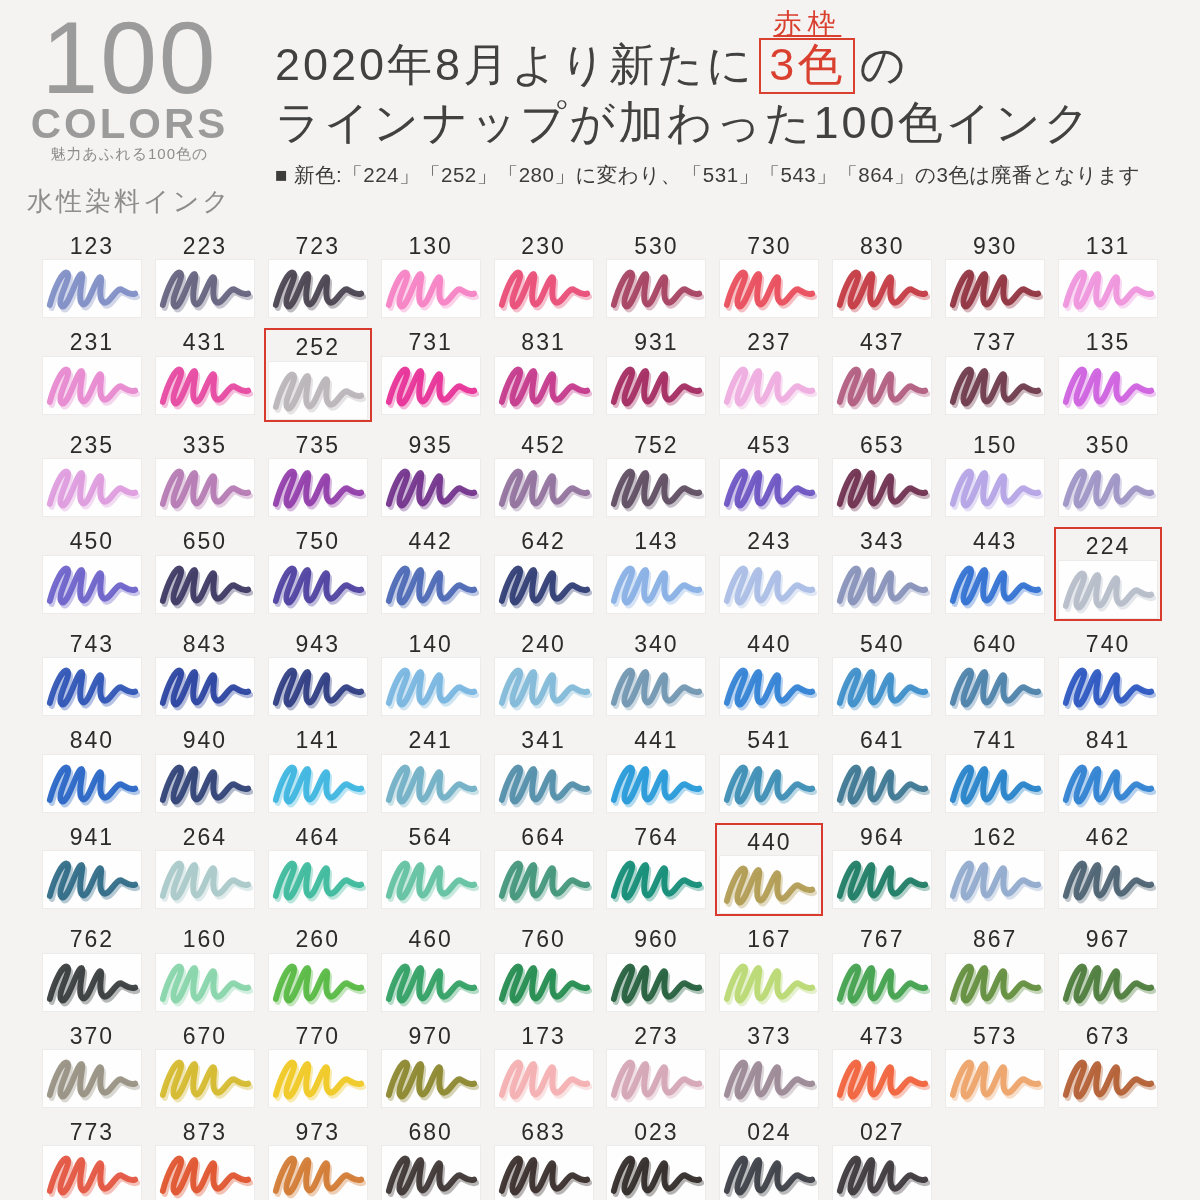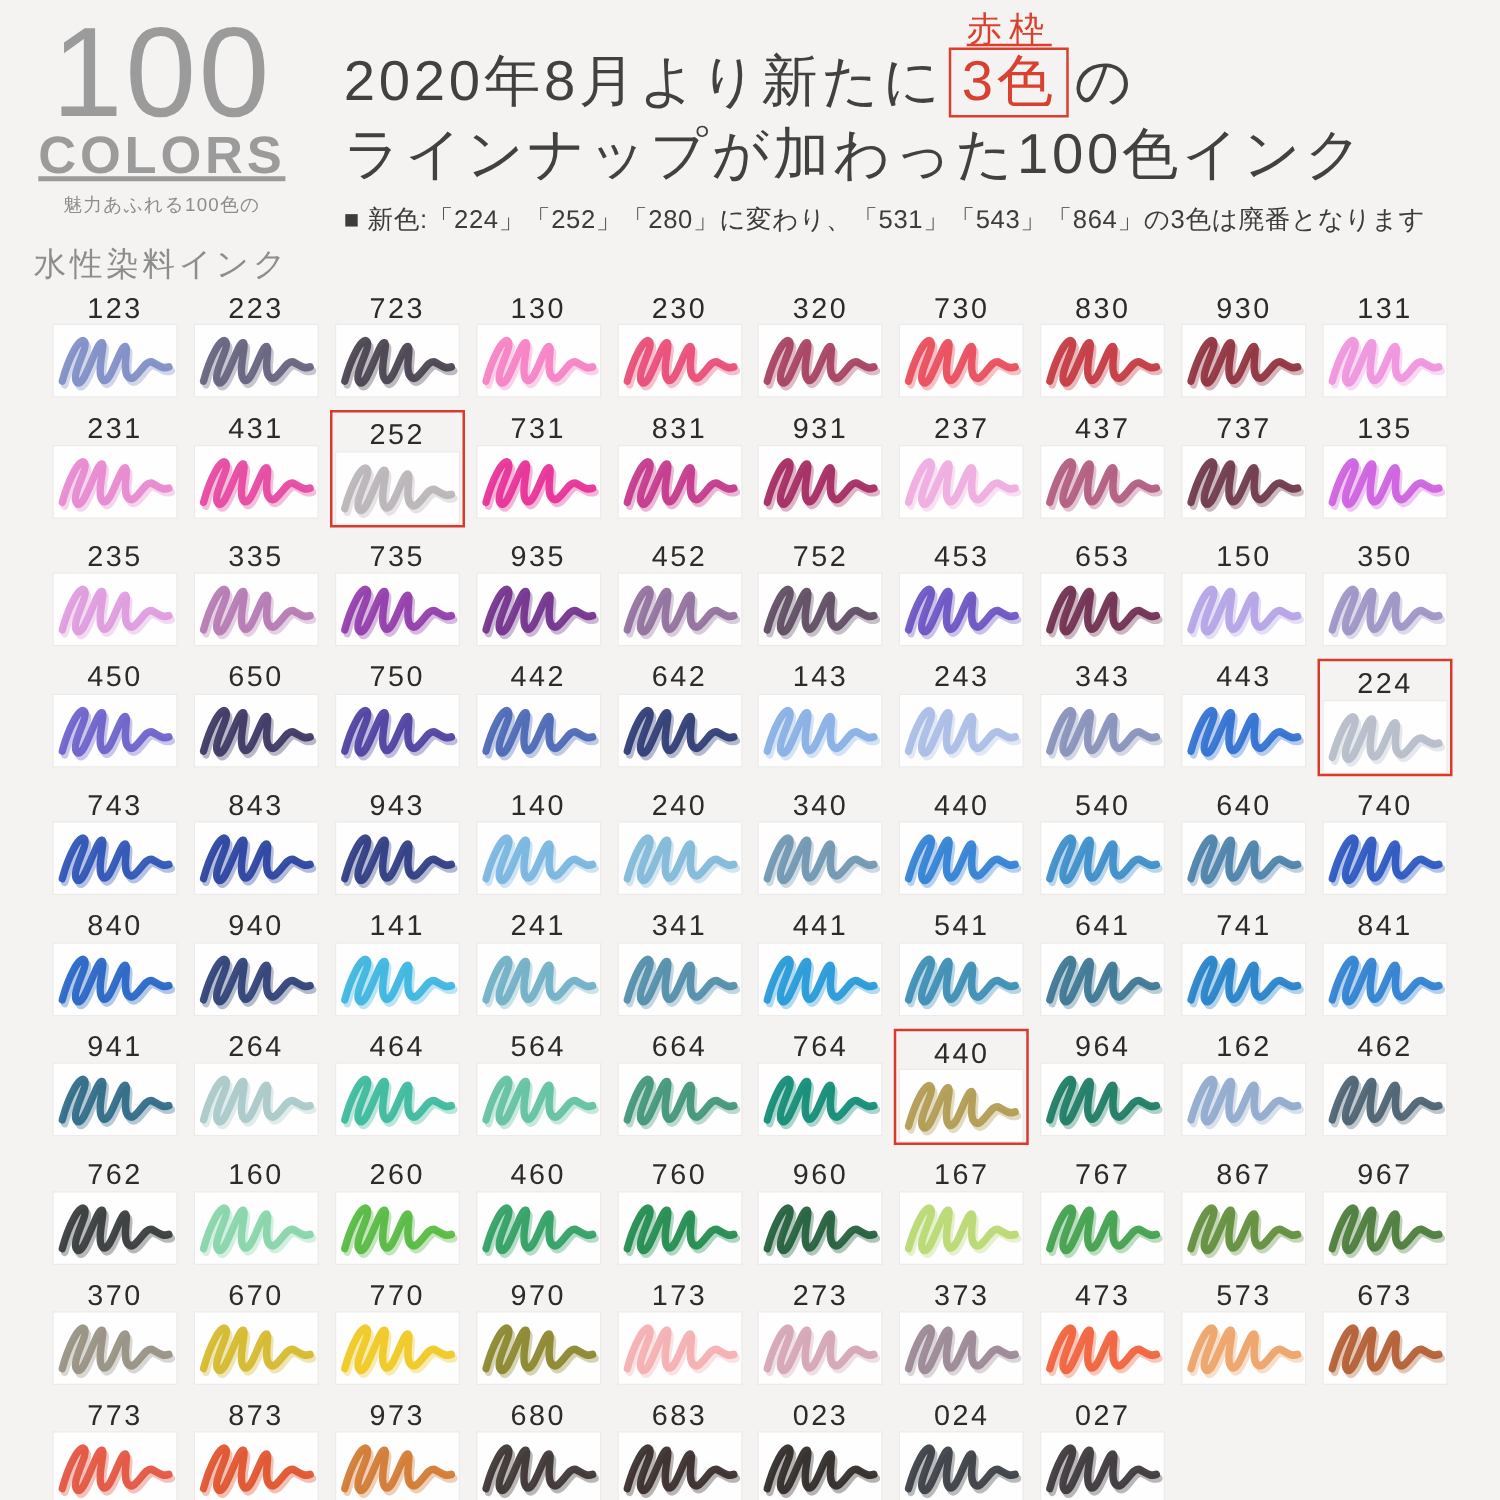--- a/index.html
+++ b/index.html
@@ -28,23 +28,22 @@
     line-height:0.95;
     font-weight:400;
     letter-spacing:2px;
   }
   .logo-word{
     font-size:42px;
     font-weight:bold;
     letter-spacing:3px;
     line-height:1.0;
     margin-top:-4px;
-    text-decoration:underline;
-  }
-  .logo-tag1{font-size:15px;color:#8d8d8d;margin-top:10px;letter-spacing:1px;}
+  }
+  .logo-tag1{font-size:15px;color:#8d8d8d;letter-spacing:1px;}
   .logo-tag2{font-size:26px;color:#8d8d8d;margin-top:20px;letter-spacing:3px;}
   .head-text{
     flex:1;
     padding-left:38px;
     padding-top:26px;
   }
   .headline{
     font-size:45px;
     letter-spacing:3px;
     line-height:1.28;
@@ -173,21 +172,21 @@
     <div class="cell">
       <div class="code">230</div>
       <div class="swatch">
         <svg viewBox="0 0 100 56" preserveAspectRatio="none">
           <path d="M7 44 C12 26 21 9 25 13 C29 17 13 40 19 45 C25 50 34 15 39 14 C43 13 34 38 40 43 C46 48 53 19 58 17 C62 16 55 36 61 41 C67 46 74 27 80 29 C85 31 88 35 94 33" fill="none" stroke="#e84a74" stroke-width="6" stroke-linecap="round" opacity="0.35" transform="translate(2,3)"></path>
           <path d="M7 44 C12 26 21 9 25 13 C29 17 13 40 19 45 C25 50 34 15 39 14 C43 13 34 38 40 43 C46 48 53 19 58 17 C62 16 55 36 61 41 C67 46 74 27 80 29 C85 31 88 35 94 33" fill="none" stroke="#e84a74" stroke-width="6" stroke-linecap="round" opacity="0.92"></path>
         </svg>
       </div>
     </div>
     <div class="cell">
-      <div class="code">320</div>
+      <div class="code">530</div>
       <div class="swatch">
         <svg viewBox="0 0 100 56" preserveAspectRatio="none">
           <path d="M7 44 C12 26 21 9 25 13 C29 17 13 40 19 45 C25 50 34 15 39 14 C43 13 34 38 40 43 C46 48 53 19 58 17 C62 16 55 36 61 41 C67 46 74 27 80 29 C85 31 88 35 94 33" fill="none" stroke="#a43f5e" stroke-width="6" stroke-linecap="round" opacity="0.35" transform="translate(2,3)"></path>
           <path d="M7 44 C12 26 21 9 25 13 C29 17 13 40 19 45 C25 50 34 15 39 14 C43 13 34 38 40 43 C46 48 53 19 58 17 C62 16 55 36 61 41 C67 46 74 27 80 29 C85 31 88 35 94 33" fill="none" stroke="#a43f5e" stroke-width="6" stroke-linecap="round" opacity="0.92"></path>
         </svg>
       </div>
     </div>
     <div class="cell">
       <div class="code">730</div>
       <div class="swatch">

